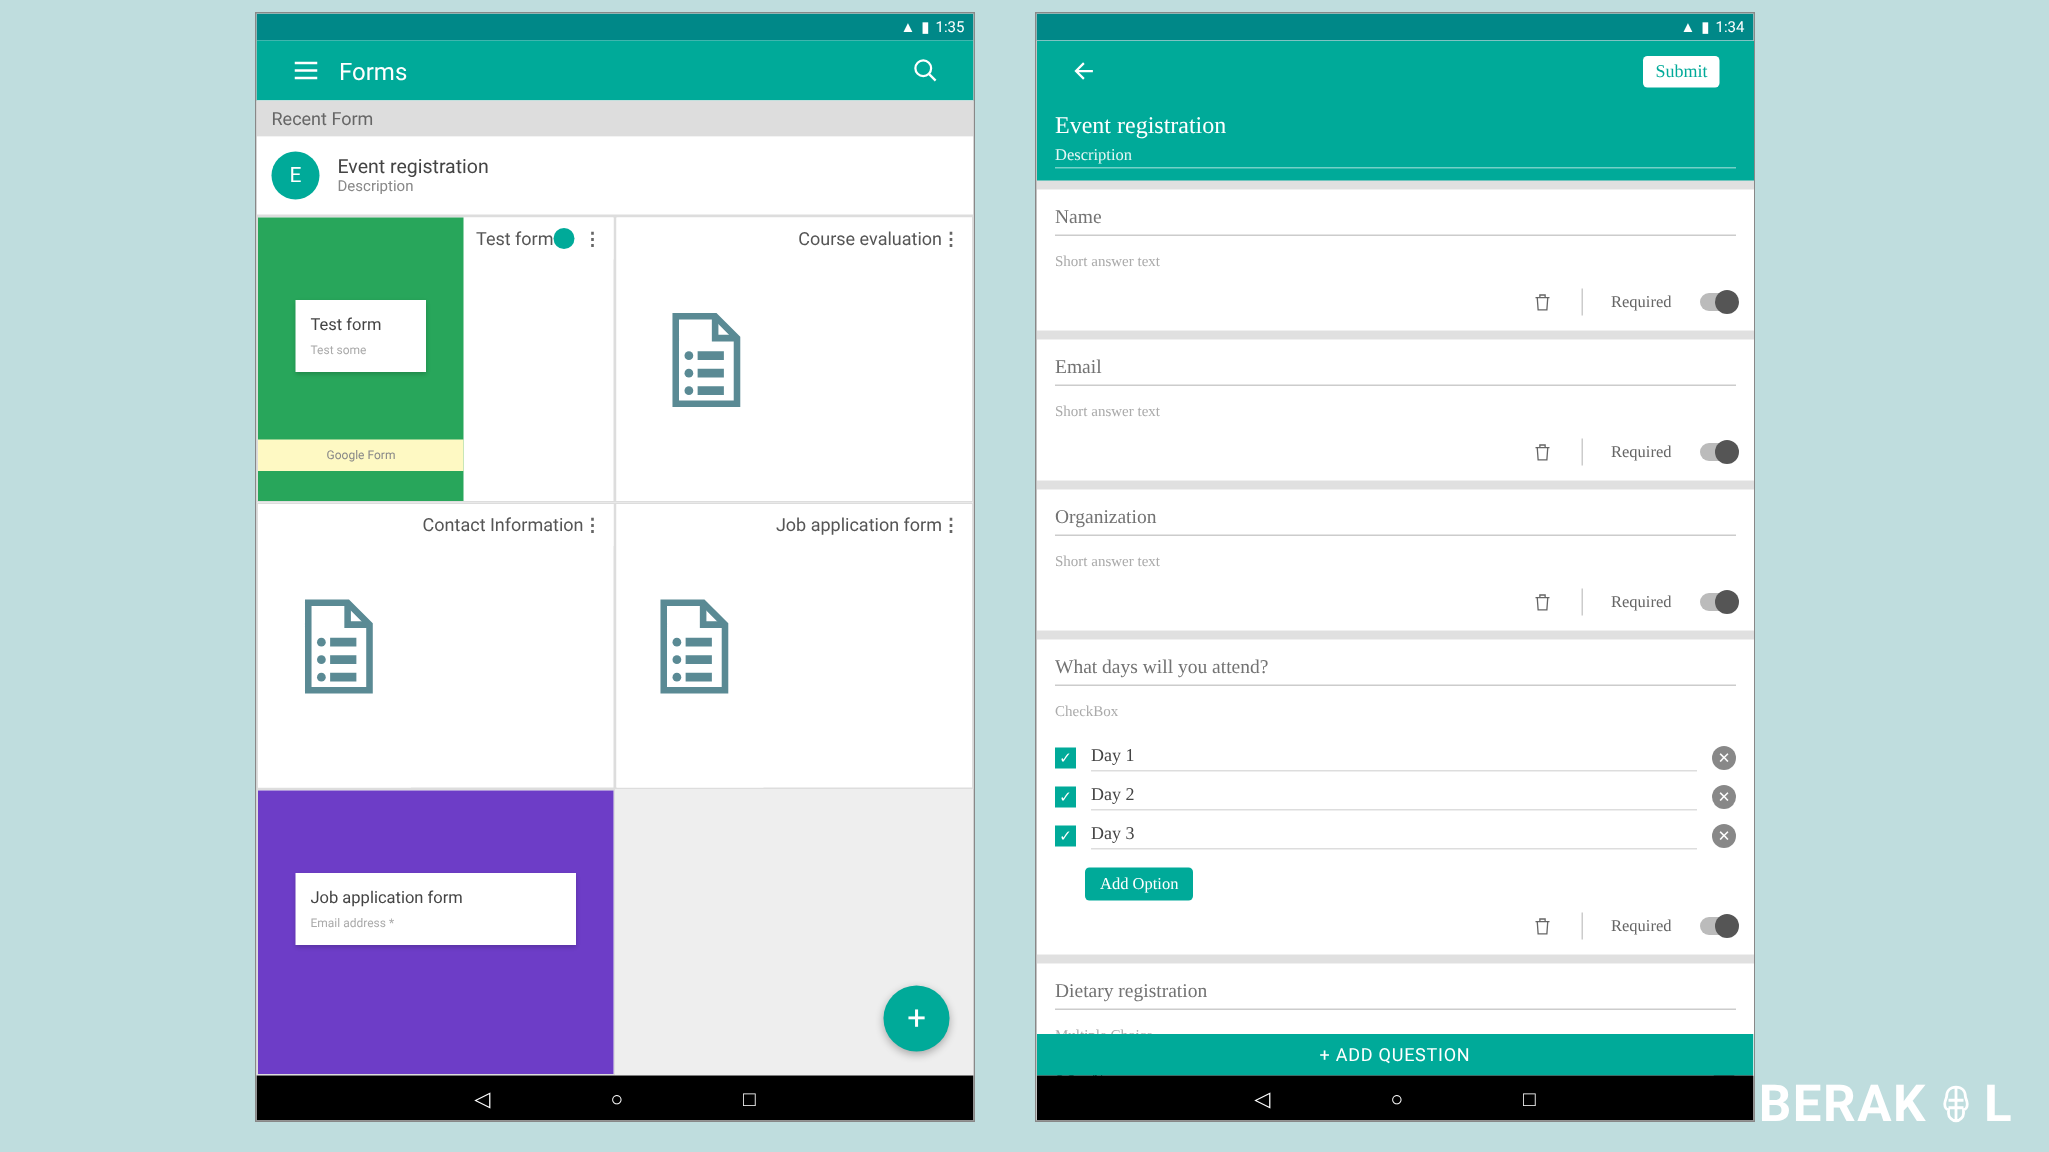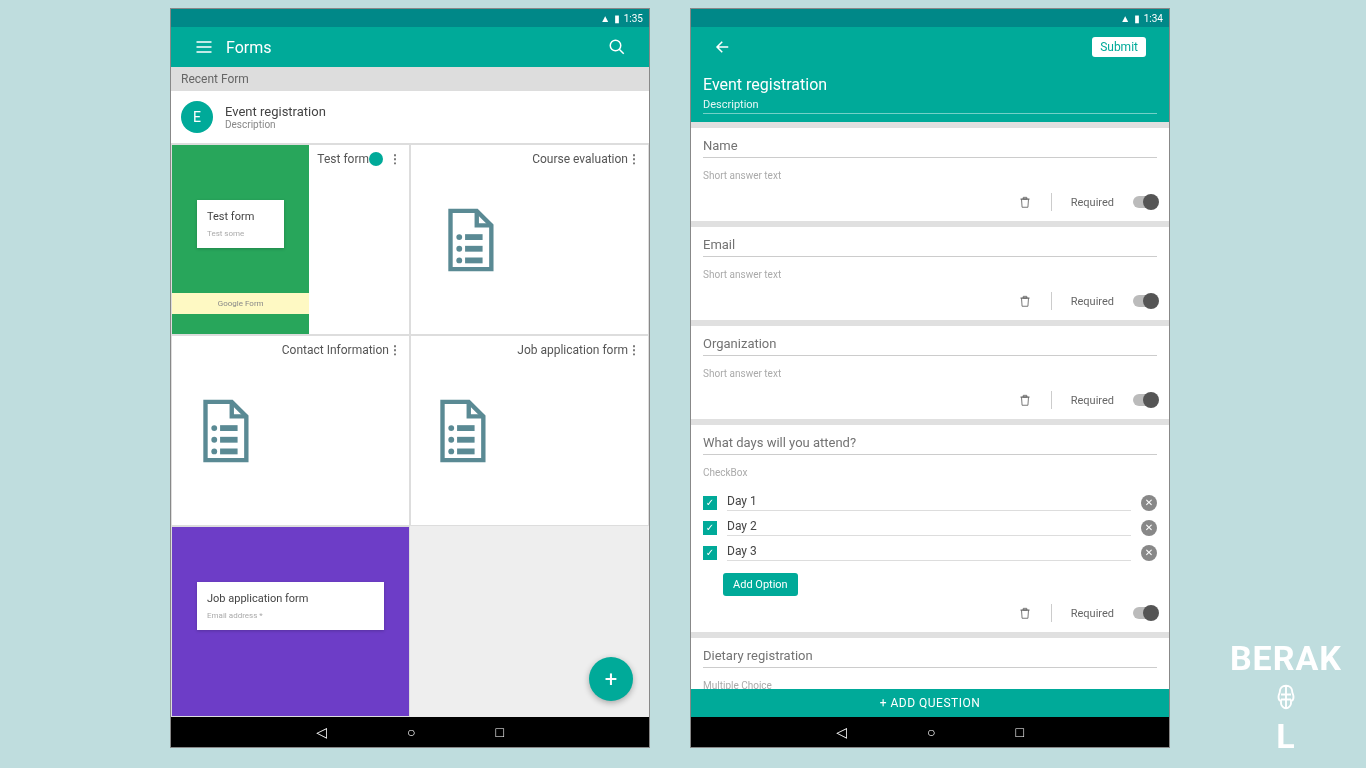--- a/index.html
+++ b/index.html
@@ -29,38 +29,38 @@
 .tile-preview.purple { background: #6d3dc7; position: relative; }
 .preview-card { position: absolute; top: 55px; left: 25px; right: 25px; background: #fff; padding: 10px; font-size: 11px; color: #444; box-shadow: 0 1px 3px rgba(0,0,0,.2); }
 .preview-sub { font-size: 8px; color: #aaa; margin-top: 6px; }
 .preview-footer { position: absolute; bottom: 20px; left: 0; right: 0; text-align: center; font-size: 8px; color: #888; background: #fef9c3; padding: 6px; }
 .tile-bar { height: 28px; background: #fff; display: flex; align-items: center; padding: 0 8px; font-size: 12px; color: #555; }
 .tile-bar .name { flex: 1; text-align: center; }
 .tile-bar .badge { width: 14px; height: 14px; border-radius: 50%; background: #0a9; margin-right: 6px; }
 .dots { color: #666; font-weight: bold; cursor: pointer; }
 .doc-icon { width: 70px; height: 80px; fill: #5a8a94; }
 .fab { position: absolute; bottom: 46px; right: 16px; width: 44px; height: 44px; border-radius: 50%; background: #0a9; color: #fff; display: flex; align-items: center; justify-content: center; font-size: 22px; box-shadow: 0 2px 6px rgba(0,0,0,.3); cursor: pointer; }
-.content2 { position: absolute; top: 18px; left: 0; right: 0; bottom: 30px; overflow-y: auto; background: #e0e0e0; }
+.content2 { position: absolute; top: 18px; left: 0; right: 0; bottom: 30px; overflow-y: auto; background: #e0e0e0; font-family: Liberation Serif, serif; }
 .q-card { background: #fff; margin-top: 6px; padding: 10px 12px; }
 .q-title { font-size: 13px; color: #737373; border-bottom: 1px solid #ccc; padding-bottom: 4px; margin-bottom: 12px; }
 .q-hint { font-size: 10px; color: #aaa; margin-bottom: 12px; }
 .q-footer { display: flex; justify-content: flex-end; align-items: center; gap: 19px; color: #666; font-size: 11px; }
 .q-footer .divider { width: 1px; height: 18px; background: #ccc; }
 .q-footer .toggle { width: 24px; height: 12px; background: #bbb; border-radius: 6px; position: relative; }
 .q-footer .toggle::after { content: ''; position: absolute; right: -2px; top: -2px; width: 16px; height: 16px; background: #555; border-radius: 50%; }
 .trash-icon { width: 14px; height: 14px; fill: #666; cursor: pointer; }
 .opt-row { display: flex; align-items: center; gap: 10px; padding: 4px 0; }
 .opt-row .chk { width: 14px; height: 14px; background: #0a9; display: flex; align-items: center; justify-content: center; color: #fff; font-size: 10px; }
 .opt-row .radio { width: 14px; height: 14px; border: 2px solid #666; border-radius: 50%; display: flex; align-items: center; justify-content: center; }
 .opt-row .radio::after { content: ''; width: 6px; height: 6px; background: #666; border-radius: 50%; }
 .opt-label { flex: 1; font-size: 12px; color: #444; border-bottom: 1px solid #ddd; padding-bottom: 2px; }
 .opt-remove { width: 16px; height: 16px; border-radius: 50%; background: #888; color: #fff; display: flex; align-items: center; justify-content: center; font-size: 10px; cursor: pointer; }
 .add-opt-btn { background: #0a9; color: #fff; border-radius: 3px; padding: 5px 10px; font-size: 11px; display: inline-block; margin: 8px 0 8px 20px; cursor: pointer; }
 .add-q-bar { position: absolute; bottom: 30px; left: 0; right: 0; height: 28px; background: #0a9; color: #fff; display: flex; align-items: center; justify-content: center; font-size: 12px; letter-spacing: .5px; cursor: pointer; }
-.watermark { position: absolute; bottom: 12px; right: 24px; font-size: 34px; font-weight: 700; color: #fff; letter-spacing: 1px; display: flex; align-items: center; gap: 4px; flex-direction: column; }
+.watermark { position: absolute; bottom: 12px; right: 24px; font-size: 34px; font-weight: 700; color: #fff; letter-spacing: 1px; display: flex; align-items: center; gap: 4px; }
 .watermark svg { width: 30px; height: 30px; }
 </style>
 </head>
 <body>
 
 <div class="screens">
 
   <div class="screen">
     <div class="statusbar">
       <span>▲</span>

